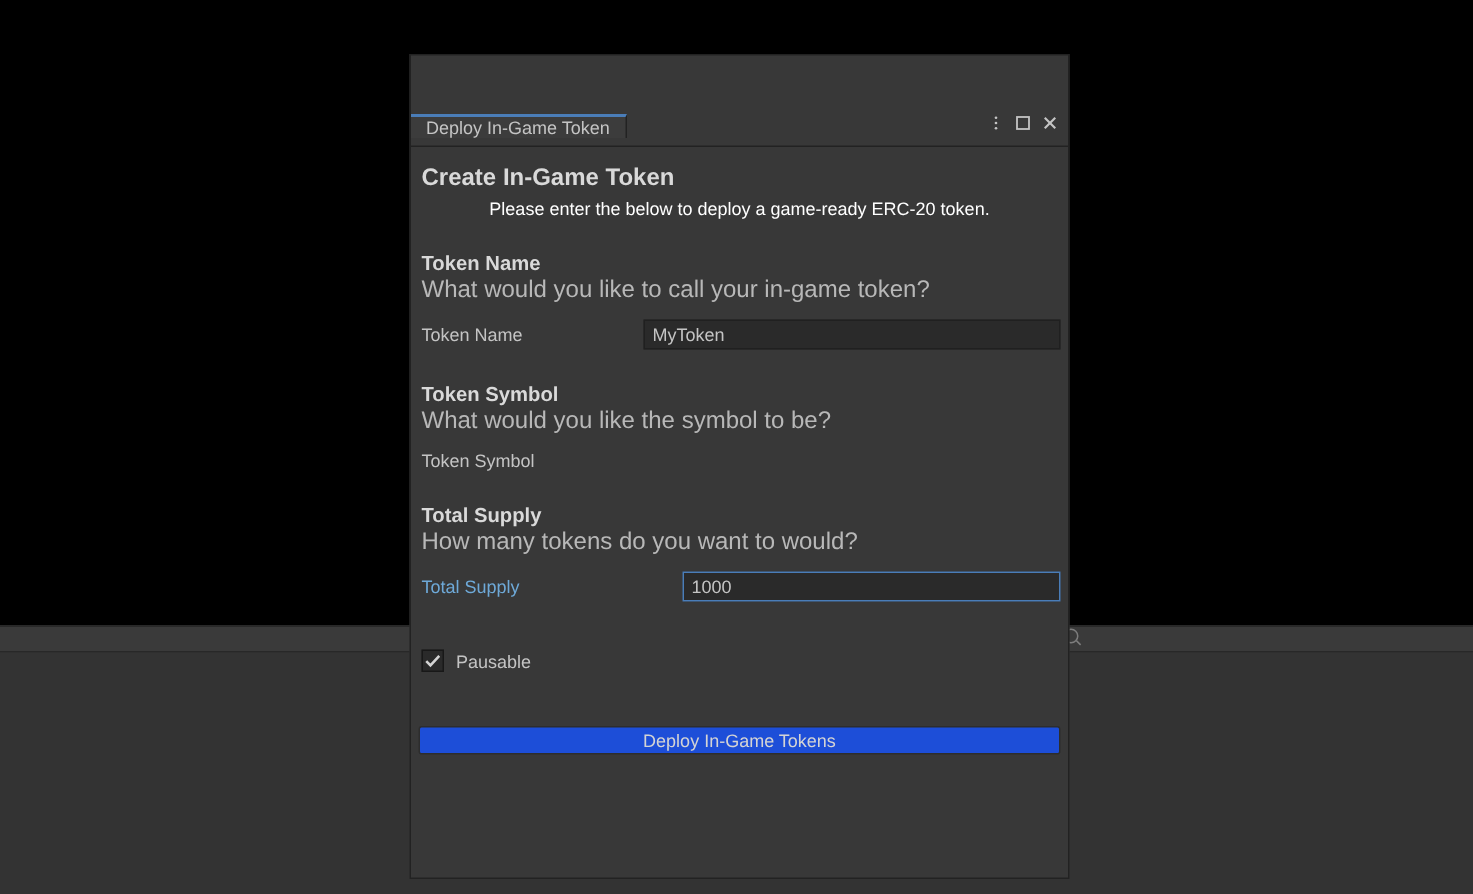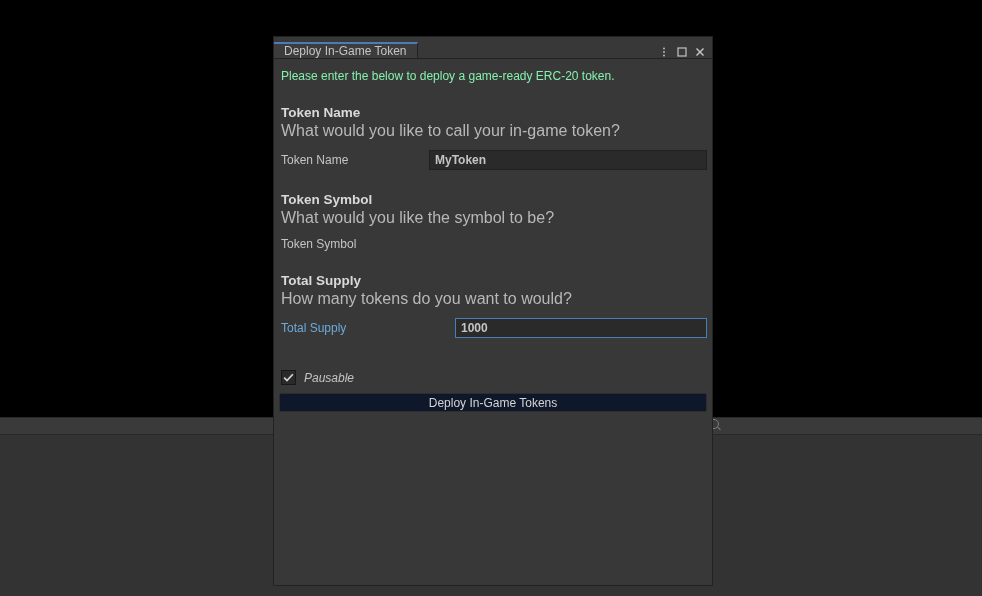--- a/index.html
+++ b/index.html
@@ -69,22 +69,23 @@
       height: 550px;
       background: #383838;
       border: 1px solid #222;
       display: flex;
       flex-direction: column;
     }
     .titlebar {
       height: 22px;
       background: #383838;
       display: flex;
-      align-items: flex-end;
+      align-items: flex-start;
       border-bottom: 1px solid #222;
+      margin-top: 39px;
     }
     .tab {
       background: #3c3c3c;
       padding: 0 10px;
       display: flex;
       align-items: center;
       color: #c4c4c4;
       font-size: 12px;
       border-top: 2px solid #4a7db8;
       border-right: 1px solid #222;
@@ -114,23 +115,24 @@
       flex-direction: column;
       overflow: hidden;
     }
     .heading-main {
       color: #d9d9d9;
       font-size: 16px;
       font-weight: 600;
       padding: 2px 2px 4px 2px;
     }
     .subtitle {
-      color: #86efac;
+      color: #ffffff;
       font-size: 12px;
       padding: 0 2px;
+      text-align: center;
     }
     .section {
       margin-top: 22px;
     }
     .section-heading {
       color: #d9d9d9;
       font-size: 13.5px;
       font-weight: 600;
       padding: 0 2px 2px 2px;
     }
@@ -156,21 +158,20 @@
     .text-input {
       flex: 1;
       background: #2a2a2a;
       border: 1px solid #202020;
       color: #c4c4c4;
       font-size: 12px;
       padding: 2px 5px;
       height: 20px;
       outline: none;
       font-family: inherit;
-      font-weight: bold;
     }
     .text-input.focused {
       border: 1px solid #4a7db8;
       margin-left: 26px;
     }
     .checkbox-row {
       display: flex;
       align-items: center;
       margin-top: 10px;
       padding-left: 2px;
@@ -186,26 +187,25 @@
       cursor: pointer;
     }
     .checkbox svg {
       width: 13px;
       height: 13px;
     }
     .checkbox-label {
       color: #c4c4c4;
       font-size: 12px;
       margin-left: 8px;
-      font-style: italic;
     }
     .deploy-button {
-      margin-top: 8px;
+      margin-top: 36px;
       height: 19px;
-      background: #0f172a;
+      background: #1d4ed8;
       border: 1px solid #2d2d2d;
       border-radius: 2px;
       color: #d4d4d4;
       font-size: 12px;
       text-align: center;
       display: flex;
       align-items: center;
       justify-content: center;
       cursor: pointer;
     }
@@ -239,20 +239,21 @@
       <div class="titlebar-icon">
         <svg viewBox="0 0 12 12">
             <line x1="2.5" y1="2.5" x2="9.5" y2="9.5" stroke="#c4c4c4" stroke-width="1.4"></line>
             <line x1="9.5" y1="2.5" x2="2.5" y2="9.5" stroke="#c4c4c4" stroke-width="1.4"></line>
           </svg>
       </div>
     </div>
   </div>
 
   <div class="content">
+    <div class="heading-main">Create In-Game Token</div>
     <div class="subtitle">Please enter the below to deploy a game-ready ERC-20 token.</div>
 
     <div class="section">
       <div class="section-heading">Token Name</div>
       <div class="section-desc">What would you like to call your in-game token?</div>
       <div class="field-row">
         <div class="field-label">Token Name</div>
         <input class="text-input" type="text" value="MyToken" style="">
       </div>
     </div>

